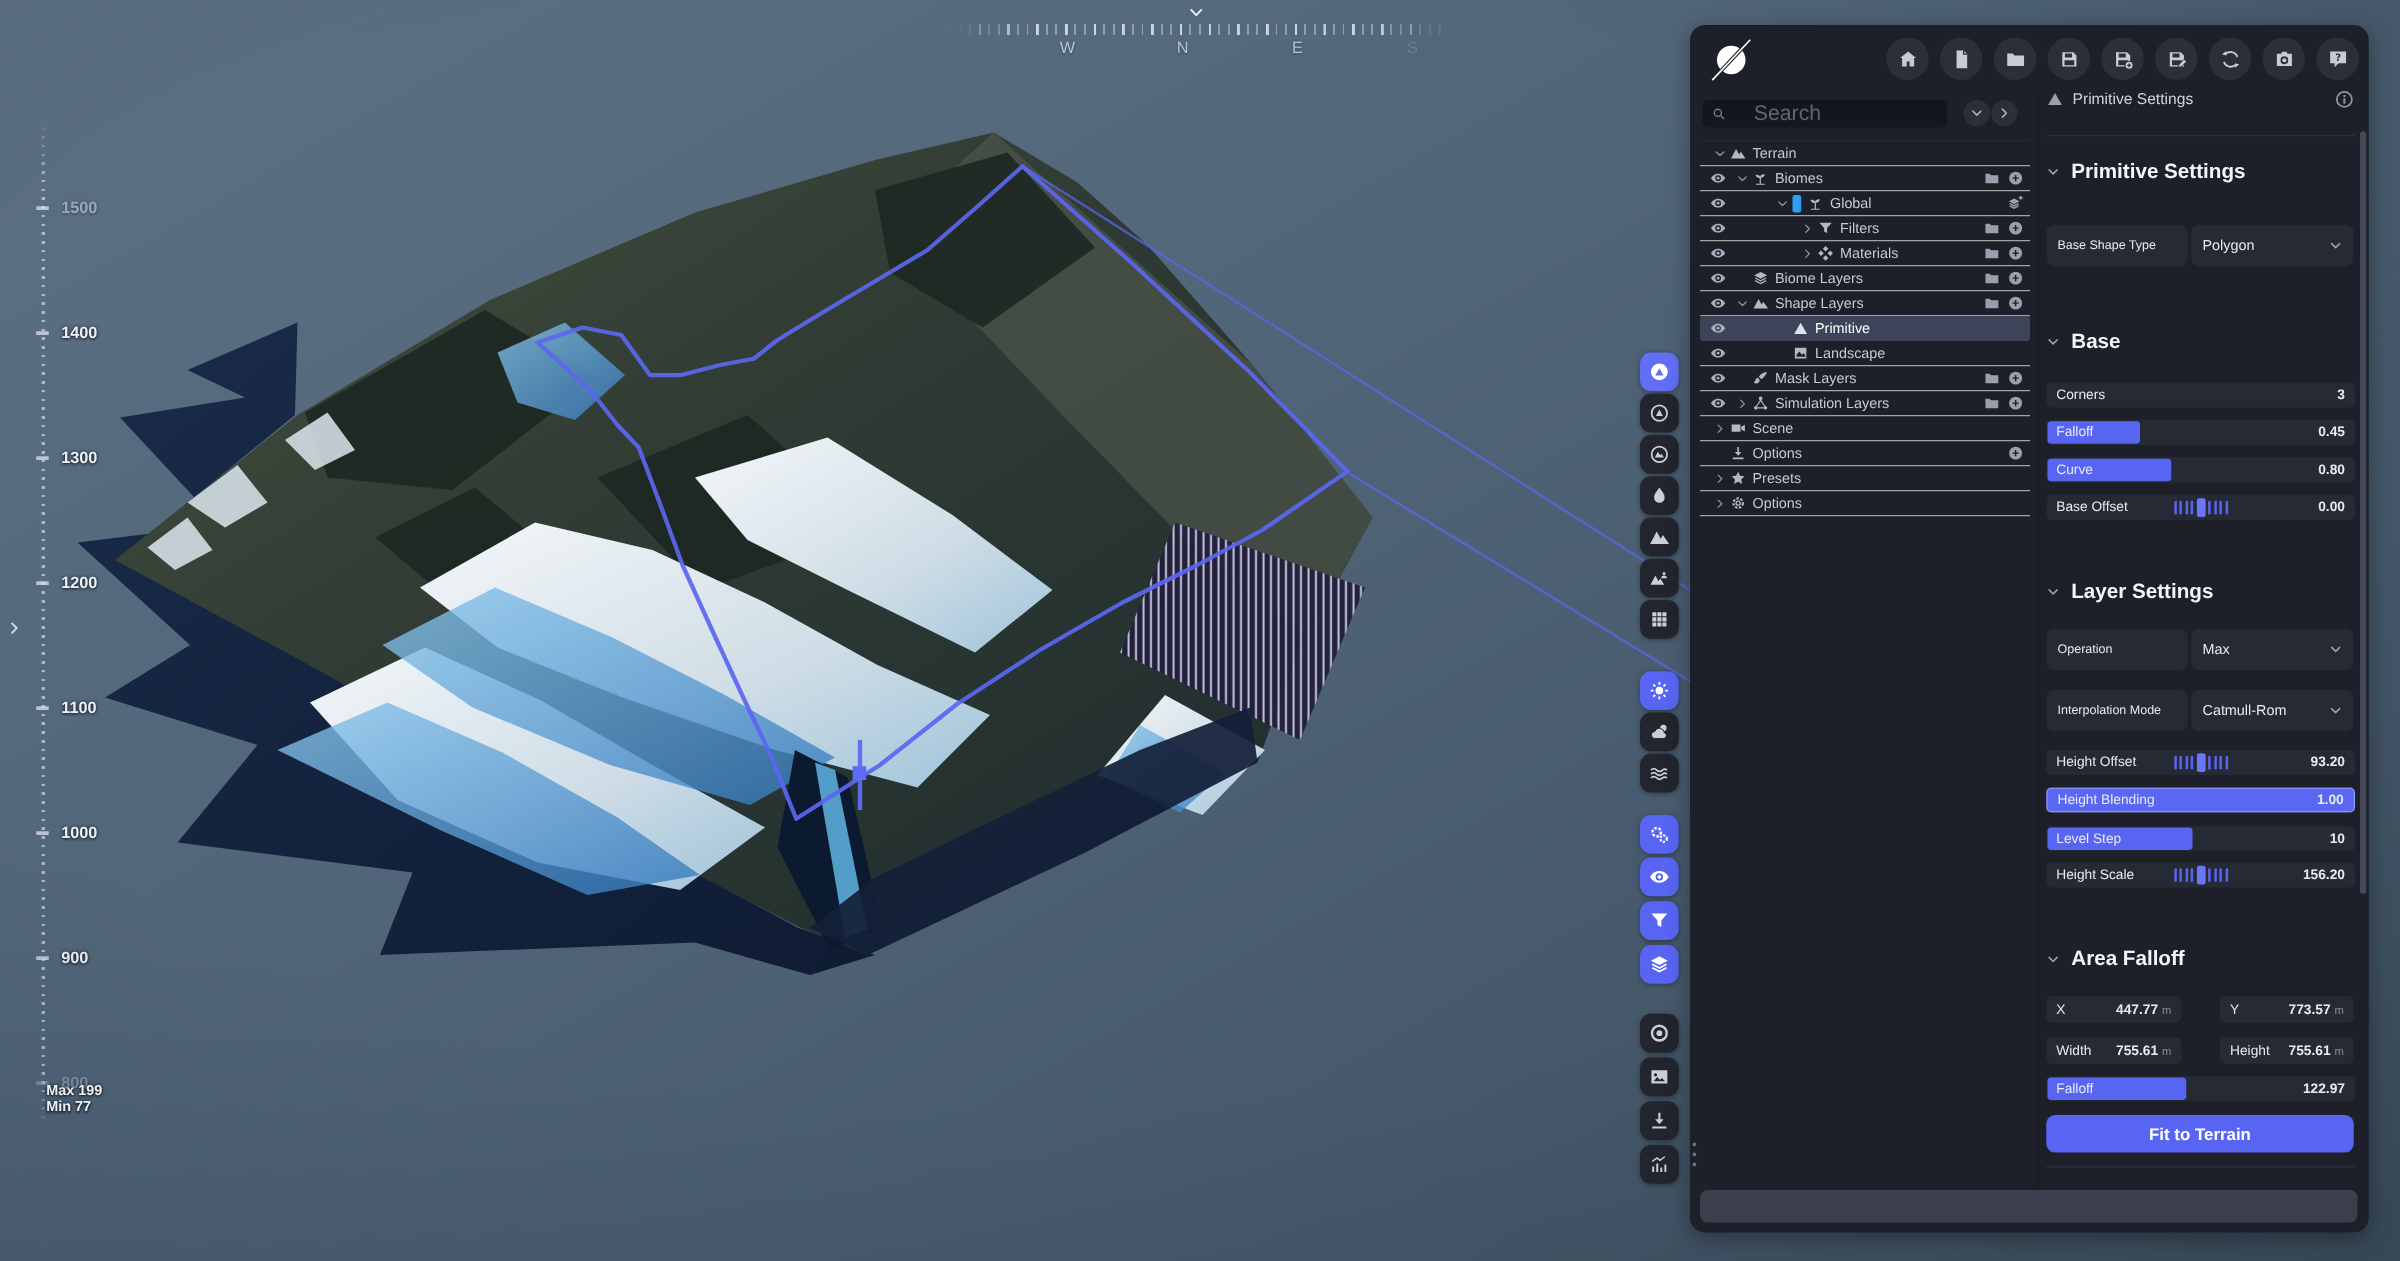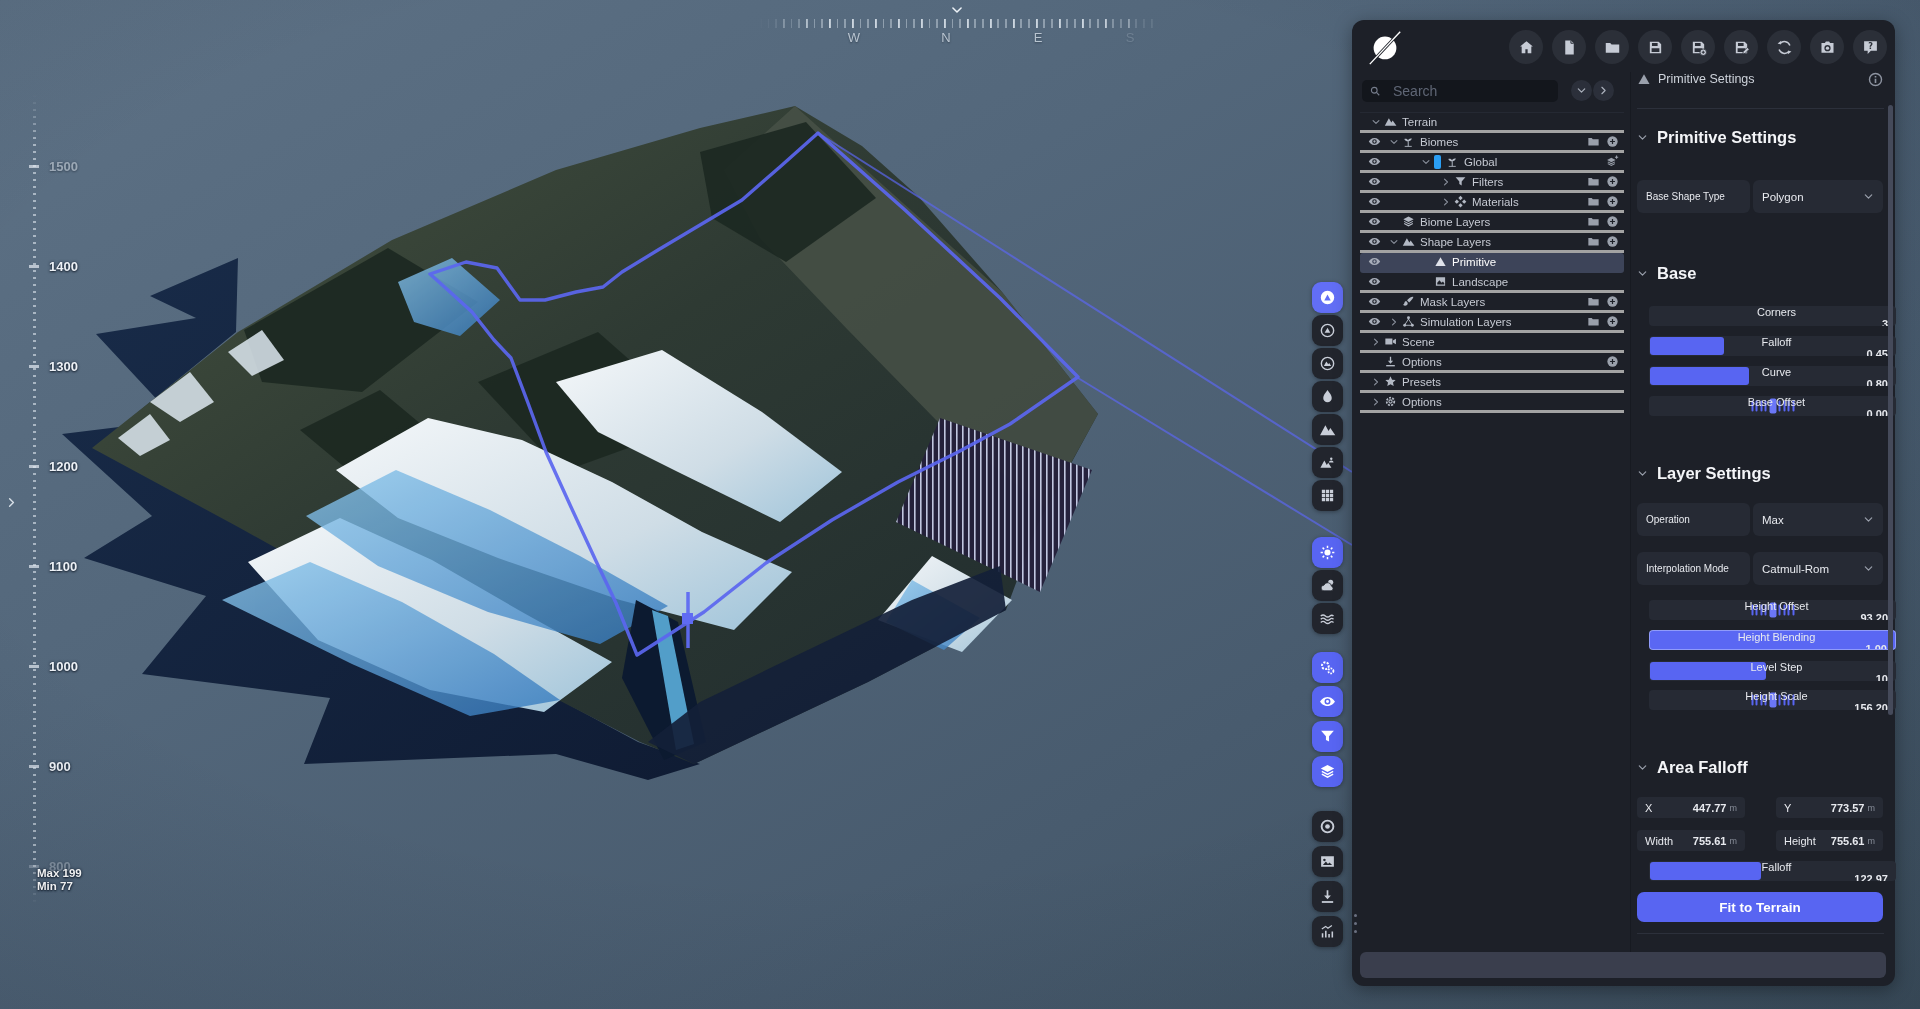--- a/index.html
+++ b/index.html
@@ -58,31 +58,31 @@
   .logo{position:absolute;left:14px;top:8px;width:38px;height:38px;}
   .hbtns{position:absolute;right:8px;top:10px;display:flex;gap:9px;}
   .hbtn{width:34px;height:34px;border-radius:50%;background:#2b2f38;color:#c6cbd5;
       display:flex;align-items:center;justify-content:center;}
   .hbtn svg{width:17px;height:17px}
 
   
   .sbox{position:absolute;left:10px;top:60px;width:196px;height:22px;background:#13161c;
       border-radius:5px;display:flex;align-items:center;padding:0 7px;box-sizing:border-box;}
   .sbox svg{width:12px;height:12px;color:#767d8c;flex:0 0 auto}
-  .sbox input{background:transparent;border:0;outline:none;color:#aeb4c0;font-size:14px;
-      margin-left:10px;width:140px;font-family:inherit;}
+  .sbox input{background:transparent;border:0;outline:none;color:#aeb4c0;font-size:17px;
+      margin-left:20px;width:140px;font-family:inherit;}
   .sbox input::placeholder{color:#5f6675}
   .scirc{position:absolute;top:60px;width:21px;height:21px;border-radius:50%;background:#2b2f3a;
       color:#aab0bc;display:flex;align-items:center;justify-content:center;}
   .scirc svg{width:11px;height:11px}
 
   
   .tree{position:absolute;left:8px;top:92px;width:264px;border-top:1px solid #252933;}
   .trow{height:20px;display:flex;align-items:center;padding:0 5px 0 8px;
-      border-bottom:3px solid #a3a3a3;box-sizing:border-box;color:#c6cad3;font-size:11.5px;}
+      border-bottom:1px solid #a3a3a3;box-sizing:border-box;color:#c6cad3;font-size:11.5px;}
   .trow.sel{background:#3d4459;border-radius:3px;color:#fff;border-bottom-color:transparent;}
   .tic{width:13px;height:13px;flex:0 0 auto;color:#a7adb9}
   .eyeic{margin-right:5px}
   .chev{width:10px;height:10px;margin:0 3px;color:#8a909c}
   .chevsp{width:16px;flex:0 0 auto}
   .tico{margin-right:5px;color:#b3b9c4}
   .cbar{width:7px;height:14px;border-radius:2px;margin-right:5px;flex:0 0 auto}
   .tlabel{white-space:nowrap}
   .flex1{flex:1}
   .tr{width:13px;height:13px;color:#9aa0ab;margin-left:6px;flex:0 0 auto}
@@ -98,22 +98,22 @@
   .sdivider{position:absolute;left:0;width:247px;height:1px;background:#2c303b;}
   .sect{position:absolute;left:0;width:247px;display:flex;align-items:center;font-weight:700;
       font-size:16.5px;color:#f4f5f8;}
   .sect svg{width:11px;height:11px;color:#9aa0ac;margin-right:9px}
   .drow{position:absolute;height:33px;}
   .dlab{position:absolute;left:0;top:0;width:113px;height:33px;background:#262a34;border-radius:6px;
       display:flex;align-items:center;padding-left:9px;box-sizing:border-box;font-size:10px;}
   .dval{position:absolute;left:116px;top:0;width:130px;height:33px;background:#262a34;border-radius:6px;
       display:flex;align-items:center;padding:0 9px;box-sizing:border-box;font-size:11.5px;}
   .dval svg{width:11px;height:11px;color:#9aa0ac;margin-left:auto}
-  .srow{position:absolute;left:12px;width:247px;height:20px;background:#262a34;border-radius:4px;
-      display:flex;align-items:center;overflow:hidden;flex-direction:column;}
+  .srow{position:absolute;left:0;width:247px;height:20px;background:#262a34;border-radius:4px;
+      display:flex;align-items:center;overflow:hidden;}
   .srow .fill{position:absolute;left:1px;top:1px;bottom:1px;border-radius:3px;background:#5865f2;}
   .srow.fullb{background:#5a67f3;border:1px solid rgba(190,198,255,.55);box-sizing:border-box;}
   .sl{position:relative;margin-left:8px;z-index:1;}
   .sv{position:relative;margin-left:auto;margin-right:8px;font-weight:700;z-index:1;}
   .scrub{position:absolute;left:50%;top:50%;transform:translate(-50%,-50%);display:flex;
       align-items:center;gap:2.5px;}
   .scrub i{width:2px;height:11px;background:#5865f2;border-radius:1px;}
   .scrub i.mid{width:7px;height:15px;background:#6b77f7;border-radius:2px;}
   .prow{position:absolute;height:21px;}
   .pbox{position:absolute;top:0;height:21px;background:#262a34;border-radius:4px;display:flex;

